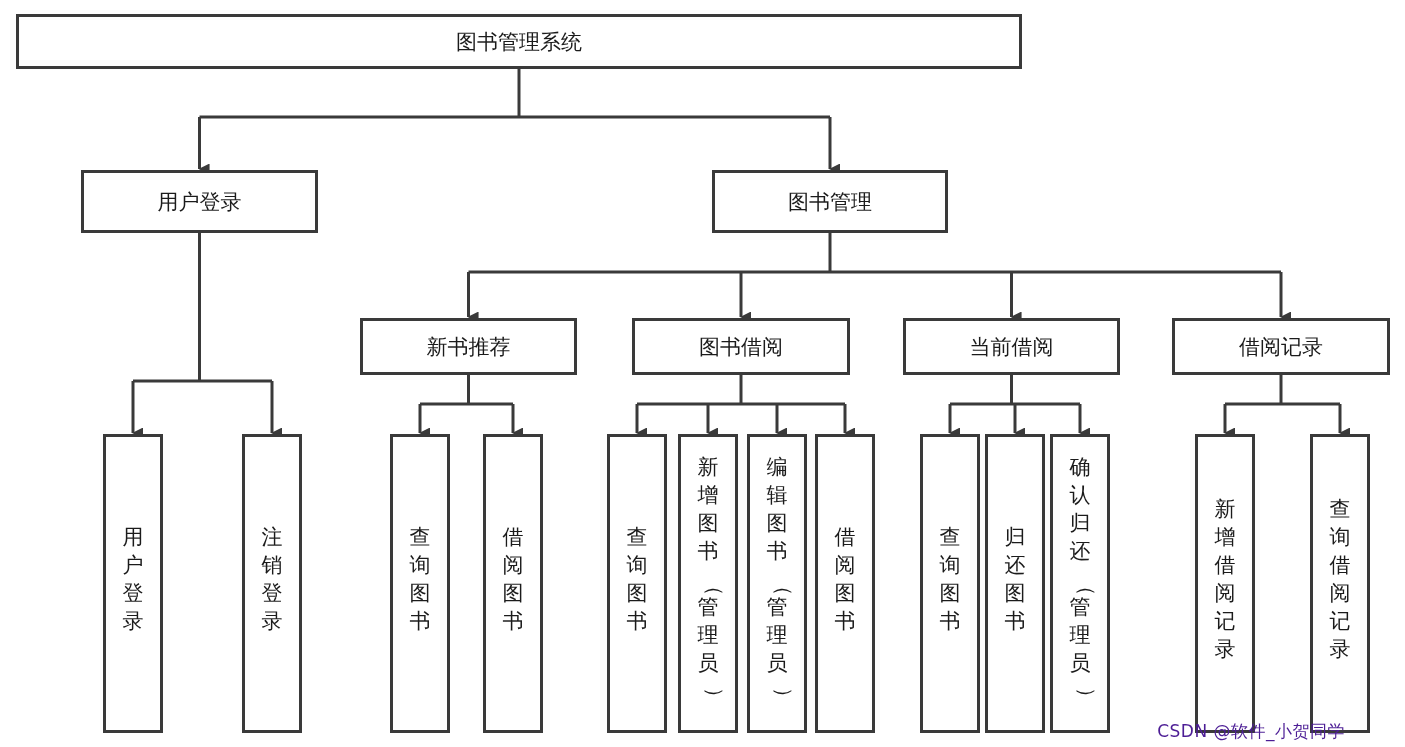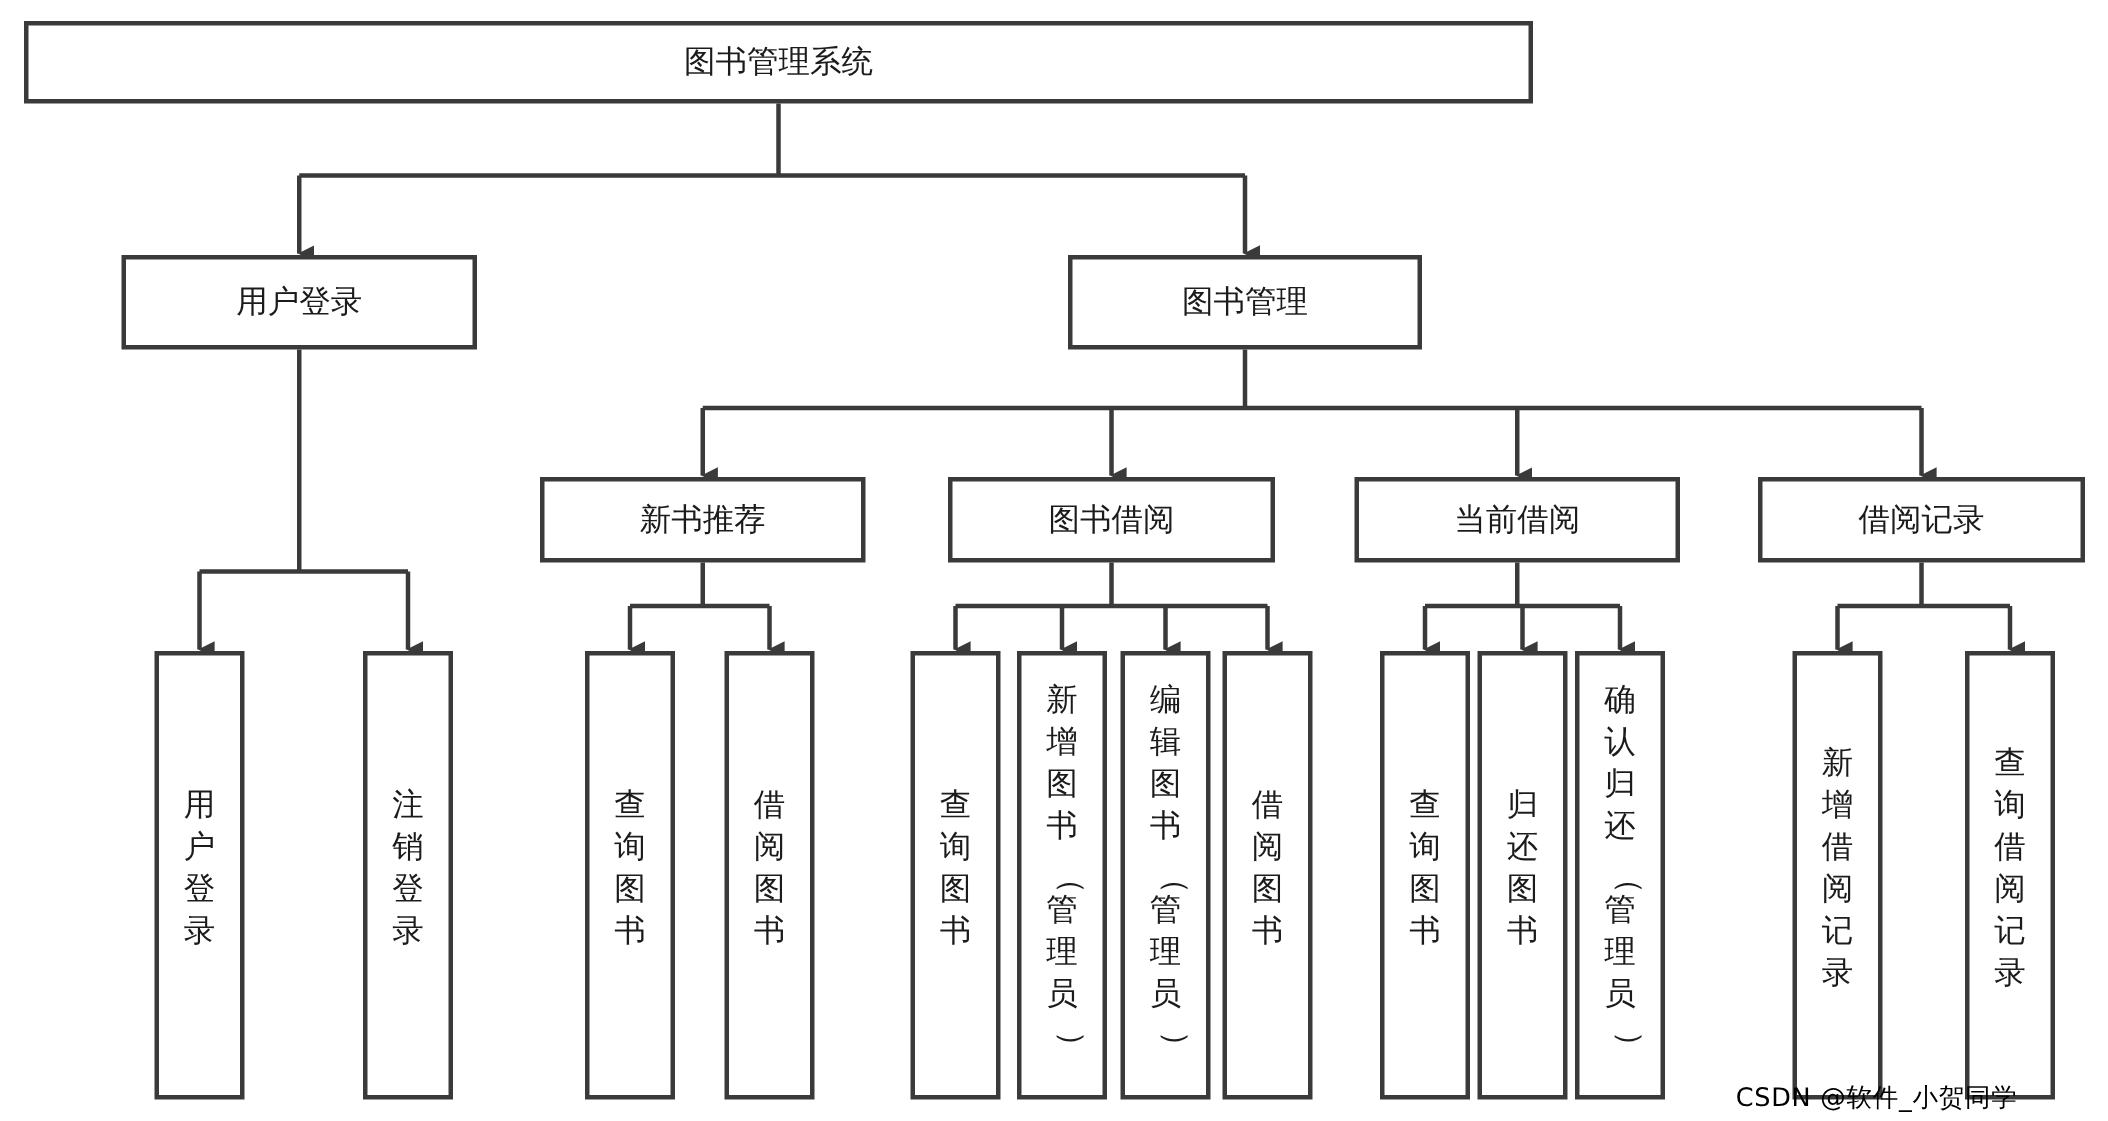--- a/index.html
+++ b/index.html
@@ -54,21 +54,21 @@
     font-size: 21px;
     fill: #1b1b1b;
     text-anchor: middle;
   }
   .watermark {
     position: absolute;
     right: 8px;
     bottom: 4px;
     font-family: "DejaVu Sans", "Liberation Sans", sans-serif;
     font-size: 17px;
-    color: #000000;
+    color: #4c1d95;
     white-space: nowrap;
     letter-spacing: 0.5px;
     margin-left: 46px;
   }
 </style>
 </head>
 <body>
 
 <div id="diagram-root">
   <svg id="tree-svg" viewBox="0 0 1405 747">

